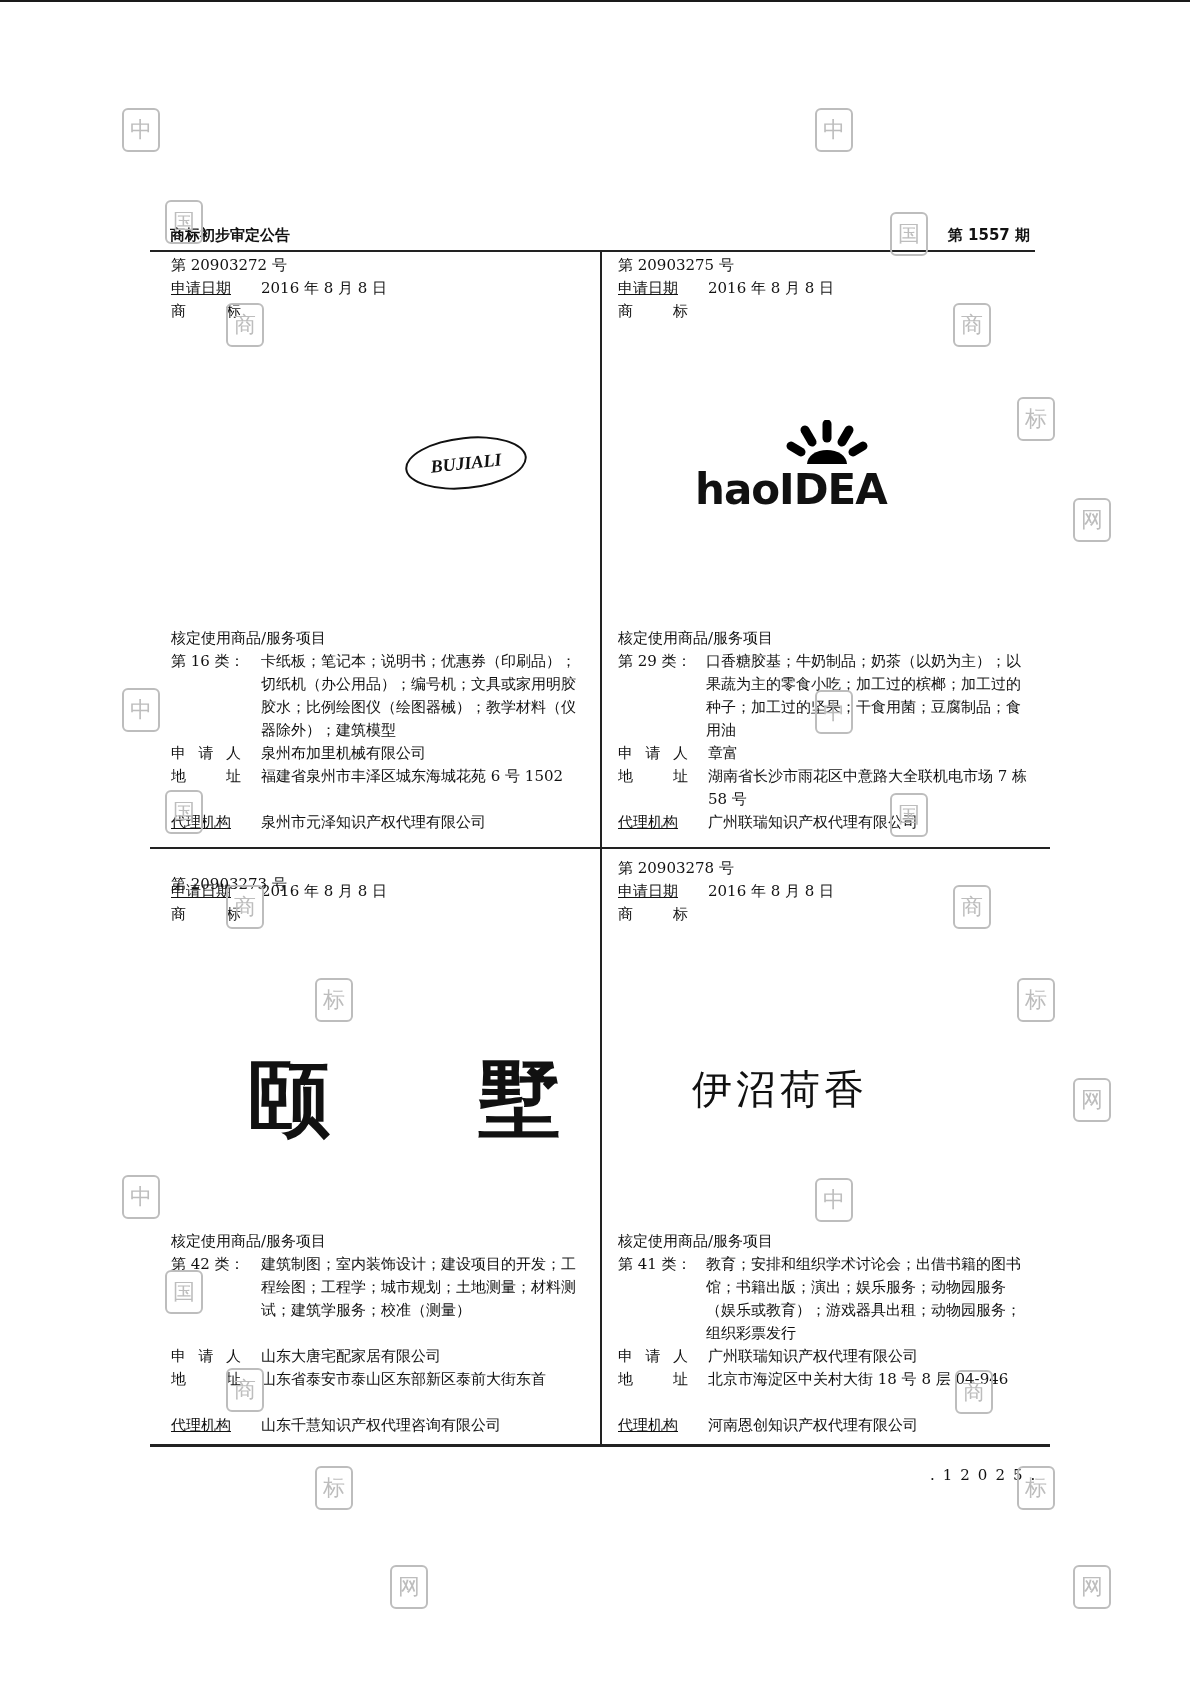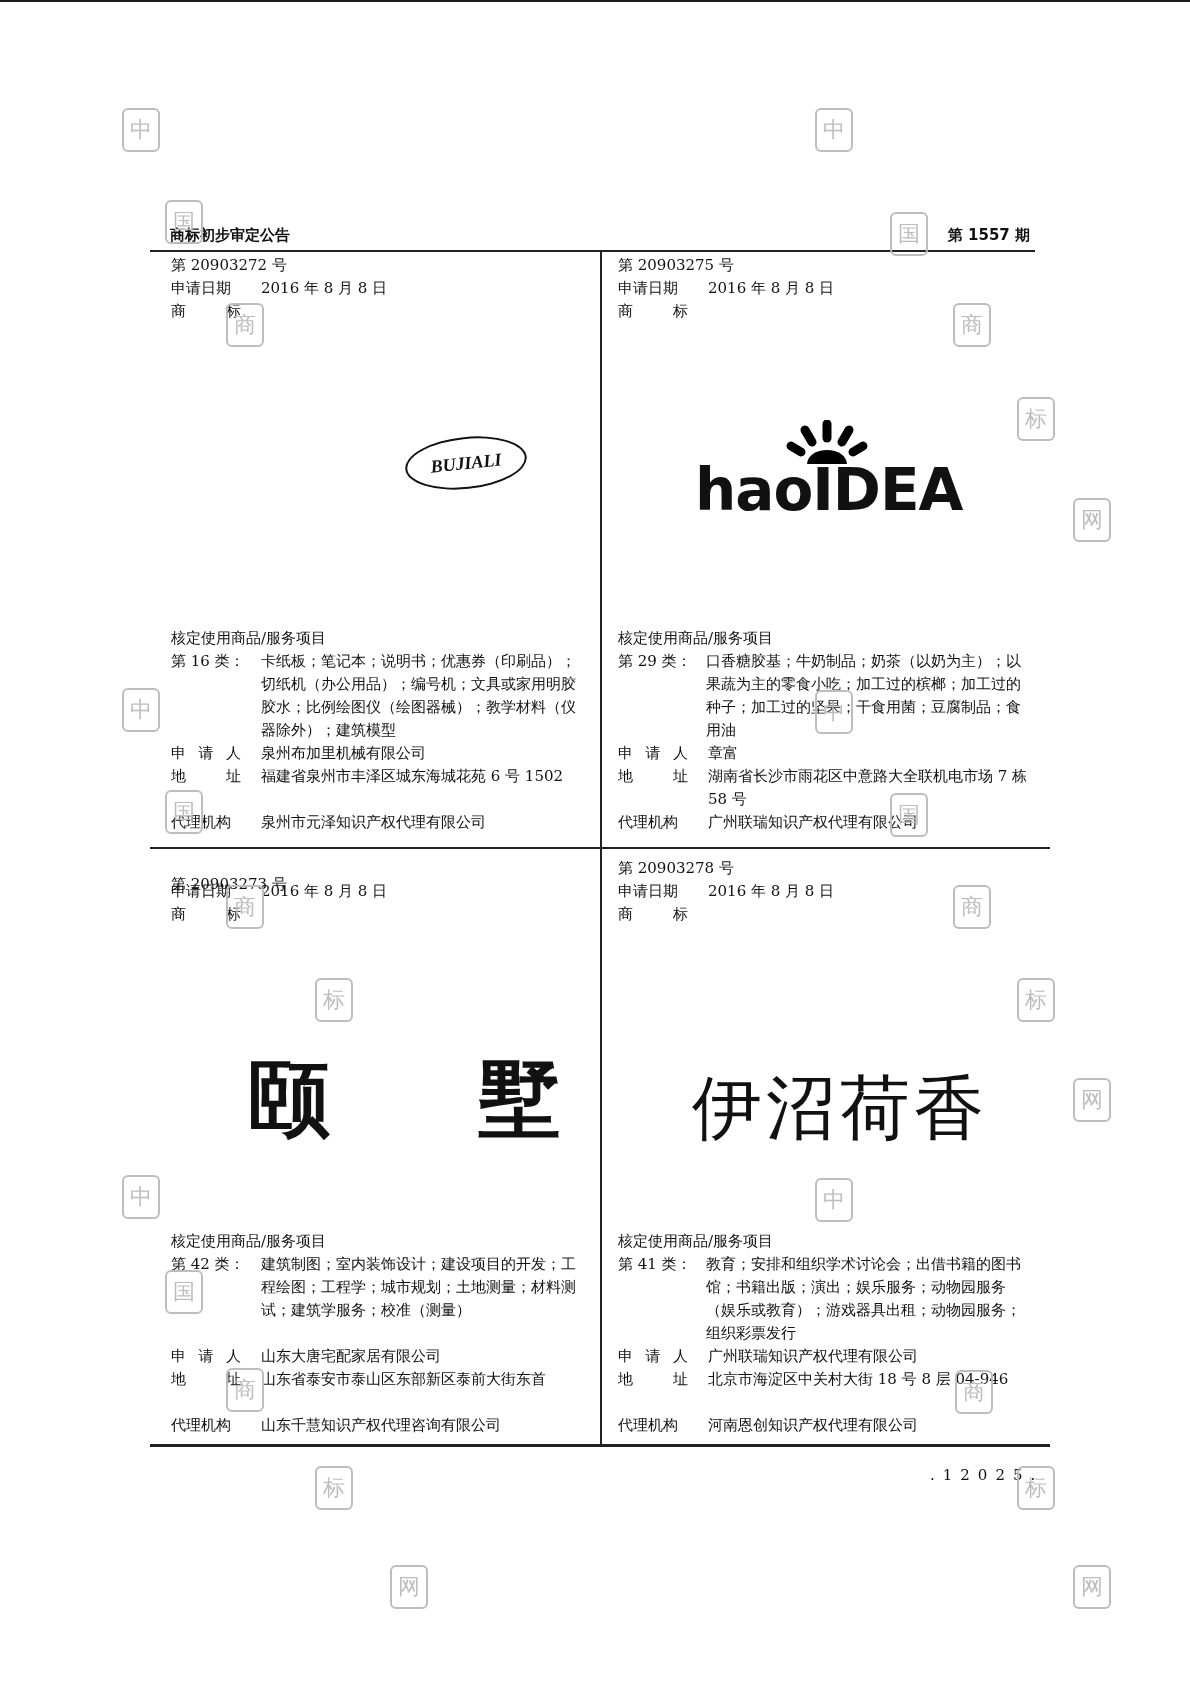--- a/index.html
+++ b/index.html
@@ -10,46 +10,46 @@
   }
   .topbar { position: absolute; left: 0; top: 0; width: 1190px; height: 2px; background: #1a1a1a; }
 
   .header { position: absolute; left: 170px; top: 222px; width: 860px; height: 26px; }
   .header-title { position: absolute; left: 0; top: 4px; font-family: "DejaVu Sans", sans-serif; font-weight: bold; font-size: 15px; }
   .header-issue { position: absolute; right: 0; top: 4px; font-family: "DejaVu Sans", sans-serif; font-weight: bold; font-size: 15px; }
   .hline { position: absolute; background: #222; }
 
   .cell { position: absolute; font-size: 15px; line-height: 23px; }
   .cell .row { position: absolute; left: 0; white-space: nowrap; }
-  .cell .lbl { display: inline-block; width: 90px; }
+  .cell .lbl { display: inline-block; width: 90px; text-decoration: underline; }
   .lbl-spread { display: inline-flex; justify-content: space-between; width: 70px; margin-right: 20px; }
   .goods { position: absolute; left: 0; }
   .goods .cls { position: absolute; left: 0; top: 0; white-space: nowrap; }
   .goods .items { position: absolute; left: 90px; top: 0; width: 320px; line-height: 23px; }
 
   .bujiali-wrap { position: absolute; left: 230px; top: 425px; width: 300px; height: 130px; }
   .bujiali-oval {
     position: absolute; left: 175px; top: 12px; width: 118px; height: 48px;
     border: 2px solid #111; border-radius: 50%; transform: rotate(-6deg);
     display: flex; align-items: center; justify-content: center;
     font-family: "Liberation Serif", serif; font-style: italic; font-weight: bold; font-size: 18px;
   }
   .bujiali-cn {
     position: absolute; left: 5px; top: 62px; font-size: 40px; font-weight: bold;
     letter-spacing: 10px; font-family: "DejaVu Sans", sans-serif;
   }
 
   .haoidea { position: absolute; left: 695px; top: 420px; width: 280px; height: 110px; }
   .haoidea-text {
     position: absolute; left: 0; top: 40px; font-family: "DejaVu Sans", sans-serif;
-    font-weight: bold; font-size: 58px; letter-spacing: -1px; line-height: 60px; text-align: center;
+    font-weight: bold; font-size: 42px; letter-spacing: -1px; line-height: 60px; text-align: center;
   }
 
   .yishu { position: absolute; left: 248px; top: 1045px; font-size: 82px; font-weight: bold; letter-spacing: 60px; font-family: "DejaVu Serif", serif; }
-  .yizhao { position: absolute; left: 692px; top: 1062px; font-size: 70px; letter-spacing: 4px; font-family: "DejaVu Serif", serif; }
+  .yizhao { position: absolute; left: 692px; top: 1062px; font-size: 40px; letter-spacing: 4px; font-family: "DejaVu Serif", serif; }
 
   .footer-page { position: absolute; left: 930px; top: 1466px; font-size: 15px; letter-spacing: 8px; }
 
   .wm {
     position: absolute; width: 34px; height: 40px; border: 2px solid #bdbdbd; border-radius: 6px;
     color: #bdbdbd; font-size: 22px; display: flex; align-items: center; justify-content: center;
     font-family: "DejaVu Sans", sans-serif; background: transparent;
   }
 </style>
 </head>

